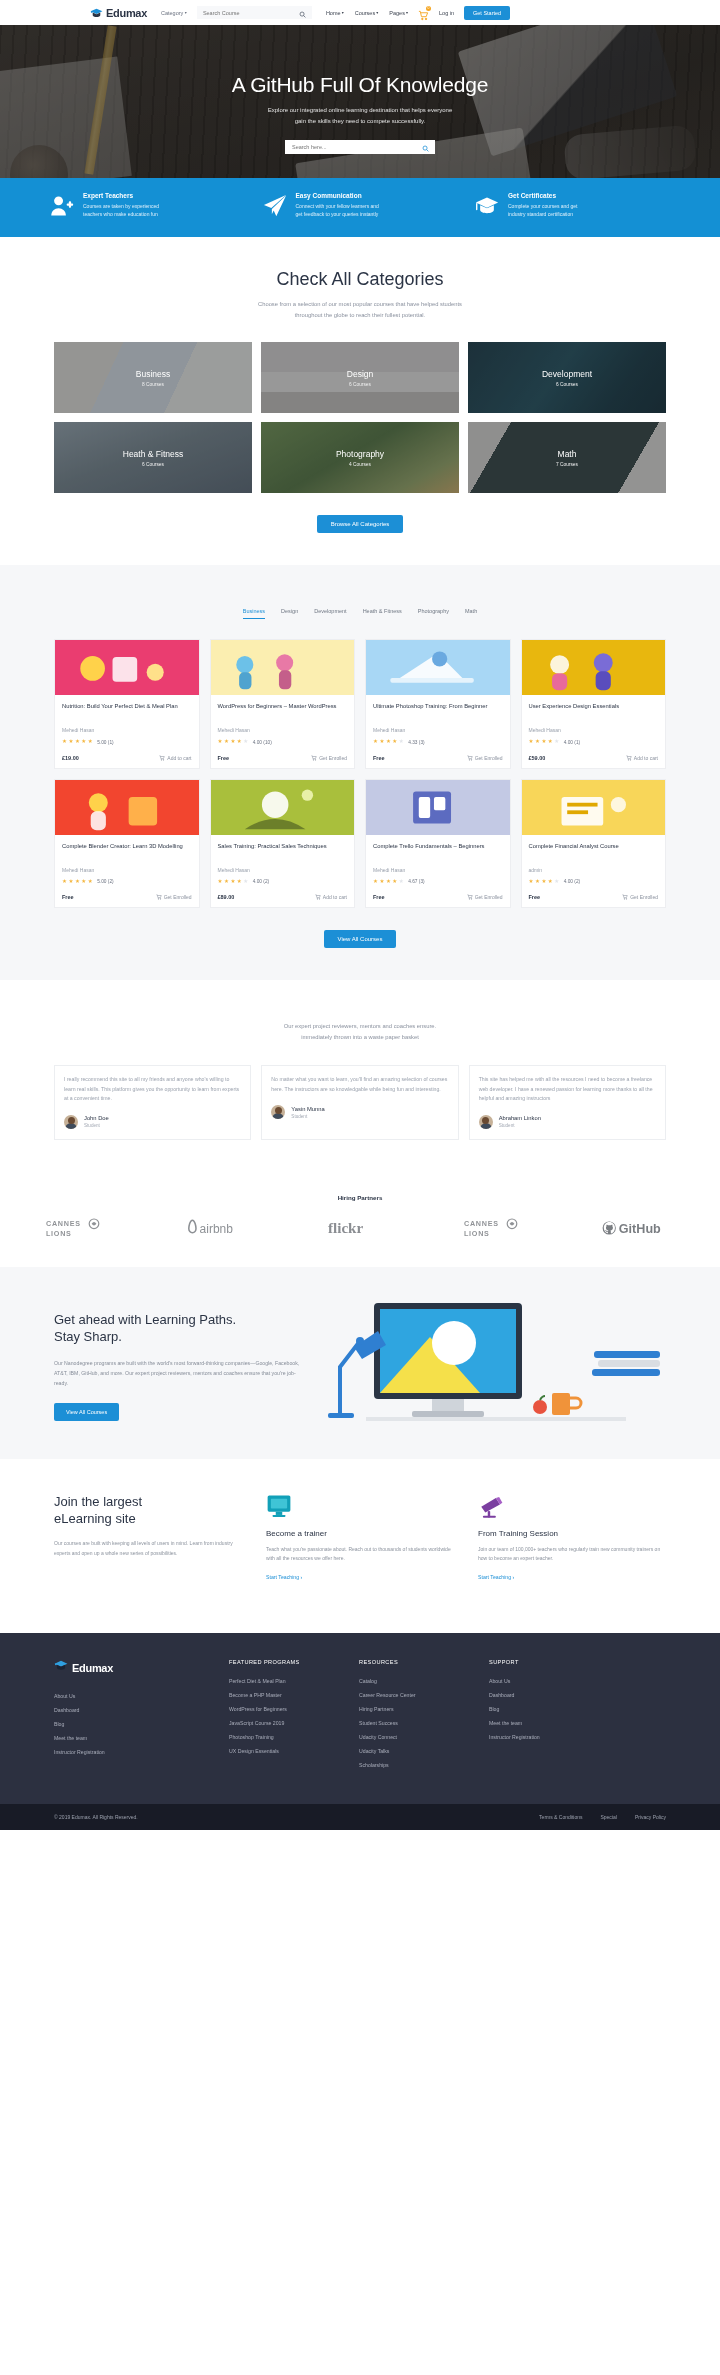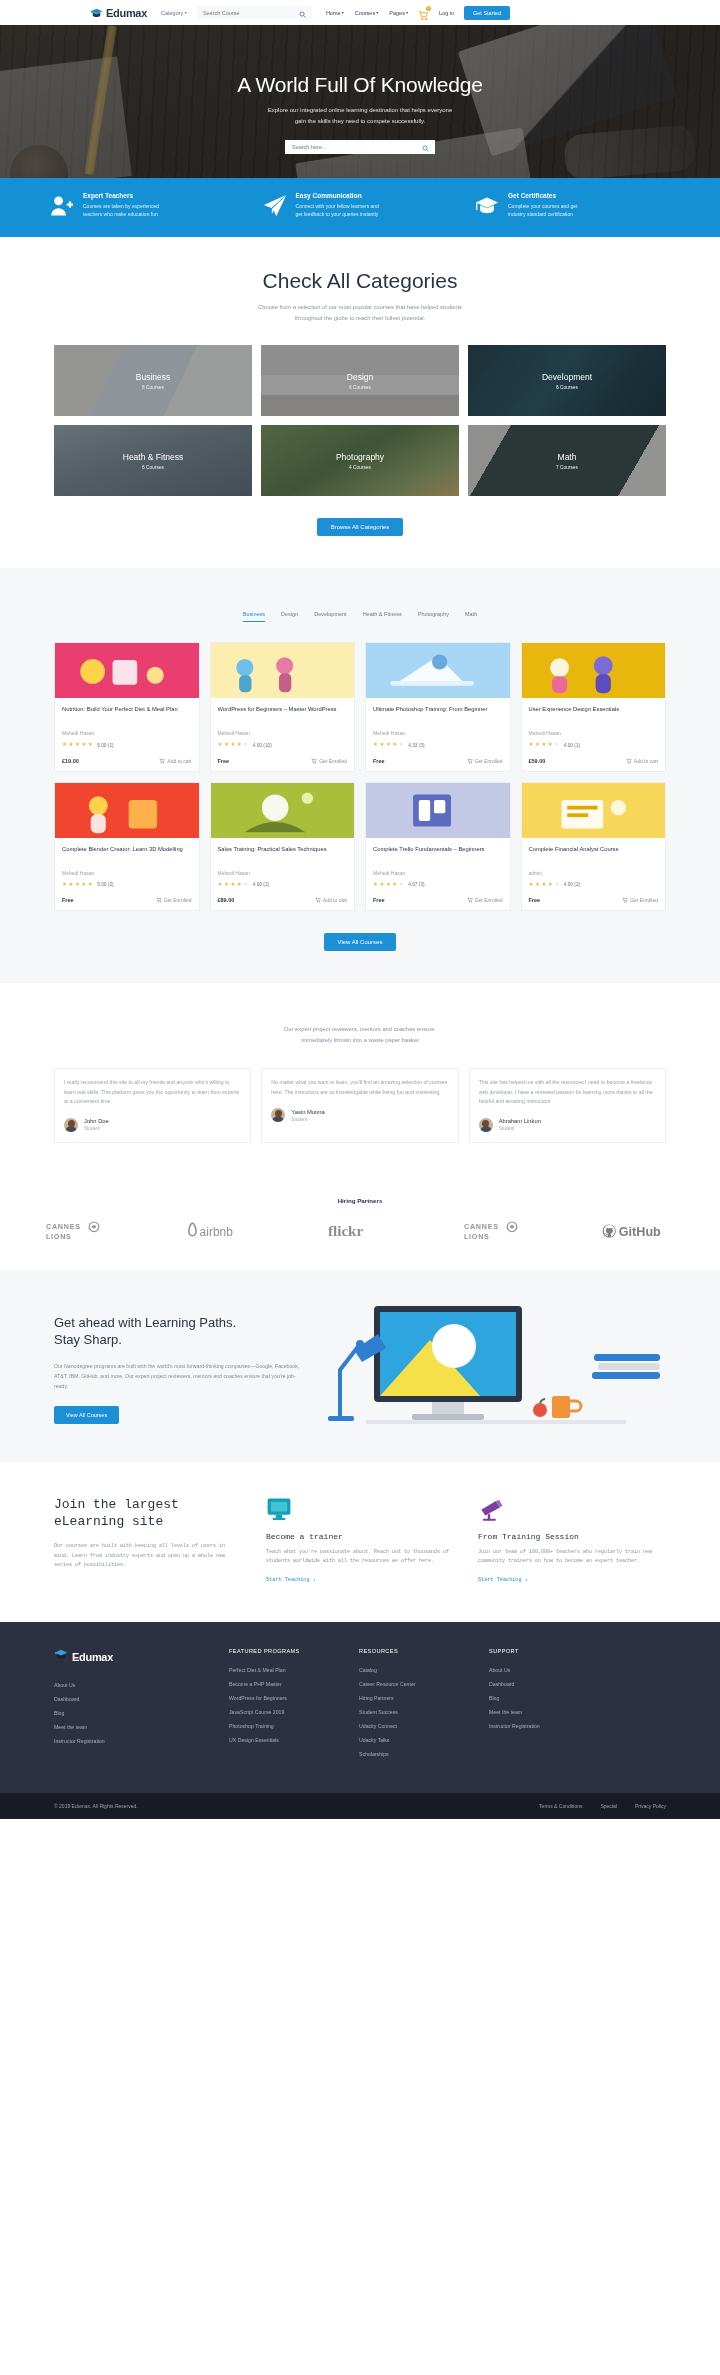--- a/index.html
+++ b/index.html
@@ -135,21 +135,21 @@
     background: #1490d4; display: flex; padding: 14px 50px 15px;
     gap: 0; justify-content: space-between;
   }
   .feature { display: flex; gap: 9px; align-items: flex-start; width: 195px; }
   .feature-ico { flex: 0 0 auto; width: 24px; padding-top: 2px; }
   .feature-t { font-size: 6.5px; color: #fff; font-weight: bold; margin-bottom: 3px; }
   .feature-d { font-size: 5px; color: #dff0fb; line-height: 1.65; }
 
   
   .section { padding: 32px 0; }
-  .sec-title { font-size: 21px; text-align: center; color: #2b3445; font-weight: normal; }
+  .sec-title { font-size: 18px; text-align: center; color: #2b3445; font-weight: normal; }
   .sec-sub { font-size: 5.8px; color: #8a919e; text-align: center; line-height: 1.85; margin-top: 9px; }
   .container { width: 612px; margin: 0 auto; }
 
   
   .cat-grid { display: grid; grid-template-columns: repeat(3, 1fr); gap: 9px; margin-top: 22px; }
   .cat-card {
     height: 71px; position: relative; overflow: hidden; cursor: pointer;
     display: flex; flex-direction: column; align-items: center; justify-content: center;
   }
   .cat-card .ov { position: absolute; inset: 0; background: rgba(40,48,56,.38); }
@@ -234,21 +234,21 @@
   .lpath-title { font-size: 13px; color: #2b3445; line-height: 1.35; font-weight: normal; }
   .lpath-text { font-size: 5.2px; color: #868d99; line-height: 1.95; margin-top: 12px; }
   .lpath-btn {
     margin-top: 15px; background: #1c8fd6; color: #fff; font-size: 5.5px;
     padding: 6px 12px; border: 0; border-radius: 2px; cursor: pointer;
     font-family: "Liberation Sans", sans-serif;
   }
   .lpath-art { flex: 1; position: relative; height: 130px; }
 
   
-  .join { background: #fff; padding: 34px 0 36px; font-family: Liberation Mono, monospace; }
+  .join { background: #fff; padding: 34px 0 50px; }
   .join-inner { width: 612px; margin: 0 auto; display: flex; gap: 24px; }
   .join-col { flex: 1; }
   .join-title { font-size: 13px; color: #2b3445; line-height: 1.35; font-weight: normal; }
   .join-text { font-size: 5px; color: #909602; color: #8c939e; line-height: 1.95; margin-top: 11px; }
   .join-ico { height: 26px; margin-bottom: 10px; }
   .join-h { font-size: 8px; color: #2b3445; font-weight: normal; }
   .join-p { font-size: 5px; color: #8c939e; line-height: 1.9; margin-top: 7px; }
   .join-link { font-size: 5.2px; color: #1c8fd6; margin-top: 10px; display: inline-block; text-decoration: none; }
 
   
@@ -322,21 +322,21 @@
     <div class="hero-bg"></div>
     <div class="hero-obj h-paper"></div>
     <div class="hero-obj h-pencil"></div>
     <div class="hero-obj h-notebook"></div>
     <div class="hero-obj h-spiral"></div>
     <div class="hero-obj h-cup"></div>
     <div class="hero-obj h-glasses"></div>
     <div class="hero-dim"></div>
 
     <div class="hero-inner">
-      <h1 class="hero-title">A World Full Of Knowledge</h1>
+      <h1 class="hero-title">A GitHub Full Of Knowledge</h1>
       <div class="hero-sub">
         <div>Explore our integrated online learning destination that helps everyone</div>
         <div>gain the skills they need to compete successfully.</div>
       </div>
       <div class="hero-search">
         <input placeholder="Search here..." style="">
         <span class="mag">
           <svg width="7" height="7" viewBox="0 0 24 24" fill="none" stroke="#1c8fd6" stroke-width="2.6">
             <circle cx="10.5" cy="10.5" r="7"></circle>
               <line x1="15.8" y1="15.8" x2="22" y2="22"></line>

